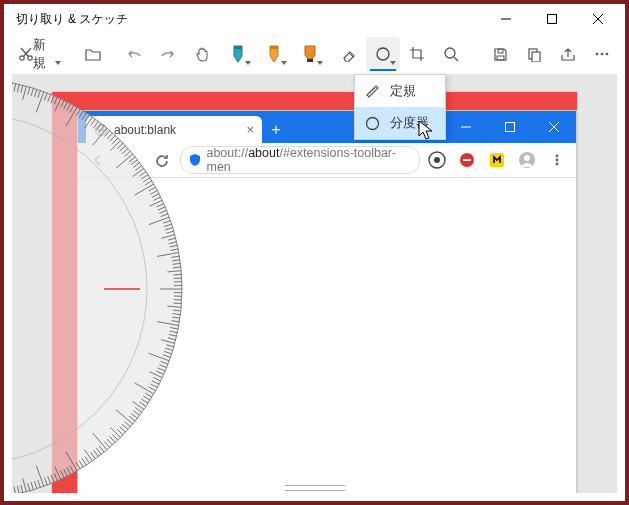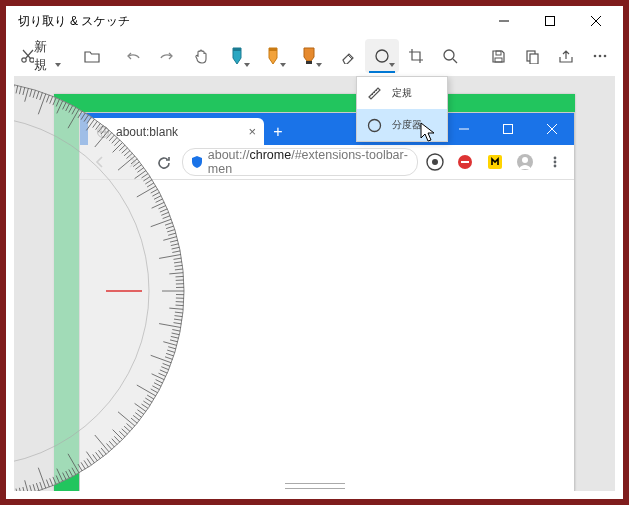--- a/index.html
+++ b/index.html
@@ -1,47 +1,47 @@
 <!DOCTYPE html>
 <html><head>
 <meta charset="utf-8">
 <style>
 html,body{margin:0;padding:0;font-family:"Yu Gothic UI","Segoe UI",Meiryo,sans-serif;font-size:12px;background:#fff;overflow:hidden}
-#viewport{position:relative;width:629px;height:505px;border:6px solid #7f1d1d;box-sizing:border-box;background:#fff}
+#viewport{position:relative;width:629px;height:505px;border:4px solid #7f1d1d;box-sizing:border-box;background:#fff}
 .titlebar{height:30px;display:flex;align-items:center;padding:0 4px 0 12px;box-sizing:border-box}
 .titlebar-title{font-size:12px;color:#000}
 .titlebar-spacer{flex:1}
 .winbtn{width:46px;height:30px;display:flex;align-items:center;justify-content:center;color:#000}
 .toolbar{height:40px;display:flex;align-items:center;padding:0 6px;box-sizing:border-box}
 .tbtn{min-width:34px;height:34px;display:flex;align-items:center;justify-content:center;border-radius:4px;position:relative}
 .tbtn.after::after{content:"";position:absolute;right:4px;bottom:6px;border-left:3px solid transparent;border-right:3px solid transparent;border-top:4px solid #666}
 .tbtn.text{padding:0 8px;}
 .tbtn-text{font-size:13px;color:#333}
 .sep{flex:1}
 .tbtn.active{background:#f0f0f0}
 .tbtn.active.bar::before{content:"";position:absolute;bottom:0;left:4px;right:4px;height:2px;background:#0078d4}
 .penrow{display:flex;gap:2px}
 .canvas-area{position:absolute;top:70px;left:8px;right:8px;bottom:8px;background:#e6e6e6;overflow:hidden}
-.page{position:absolute;top:18px;left:40px;right:40px;bottom:0;background:#22c55e;box-shadow:0 0 2px rgba(0,0,0,0.2)}
+.page{position:absolute;top:18px;left:40px;right:40px;bottom:0;background:#ef4444;box-shadow:0 0 2px rgba(0,0,0,0.2)}
 
 .chrome{position:absolute;top:18px;left:25px;right:0;height:430px;border:1px solid #c9c9c9;background:#fff}
 .chrome-tabs{height:32px;background:#1a73e8;display:flex;align-items:flex-end}
 .chrome-tab{background:#fff;height:27px;width:160px;margin-left:8px;border-top-left-radius:6px;border-top-right-radius:6px;display:flex;align-items:center;padding:0 8px;font-size:12px;color:#444;gap:6px}
 .chrome-tab .x{margin-left:auto;font-size:13px;color:#666}
 .chrome-newtab{width:28px;height:27px;display:flex;align-items:center;justify-content:center;color:#fff;font-size:16px}
 .chrome-winctl{margin-left:auto;display:flex}
 .chrome-winctl div{width:44px;height:32px;display:flex;align-items:center;justify-content:center;color:#fff}
 .chrome-addr{height:34px;display:flex;align-items:center;padding:0 6px;gap:4px;border-bottom:1px solid #e0e0e0}
 .addrbtn{width:28px;height:28px;display:flex;align-items:center;justify-content:center;color:#5f6368;border-radius:50%}
 .omnibox{flex:1;height:26px;border:1px solid #dcdcdc;border-radius:13px;display:flex;align-items:center;padding:0 8px;gap:6px;font-size:12.5px;color:#777}
 .omnibox .dark{color:#222}
 .ext{width:26px;height:26px;border-radius:50%;display:flex;align-items:center;justify-content:center}
 
 .dropdown{position:absolute;top:70px;left:350px;width:90px;background:#fff;border:1px solid #cfcfcf;box-shadow:2px 2px 6px rgba(0,0,0,0.15);z-index:30}
-.dd-item{height:32px;display:flex;align-items:center;padding:0 10px;gap:10px;font-size:10px;color:#333}
+.dd-item{height:32px;display:flex;align-items:center;padding:0 10px;gap:10px;font-size:13px;color:#333}
 .dd-item.sel{background:#cce8ff}
 
 .prot{position:absolute;top:0;left:0;width:420px;height:430px;pointer-events:none;z-index:20}
 
 .cursor{position:absolute;z-index:40;width:16px;height:22px}
 
 .resizer{position:absolute;bottom:2px;left:50%;transform:translateX(-50%);width:60px;height:4px;border-top:1px solid #aaa;border-bottom:1px solid #aaa}
 svg{display:block}
 </style>
 </head>
@@ -227,21 +227,21 @@
         <div class="addrbtn">
               <svg width="15" height="15">
                 <path d="M12 8a5 5 0 1 1-1.5-3.5" fill="none" stroke="#5f6368" stroke-width="1.6"></path>
                 <path d="M12 2v3h-3" fill="none" stroke="#5f6368" stroke-width="1.6"></path>
               </svg>
             </div>
         <div class="omnibox">
           <svg width="12" height="14">
                 <path d="M6 1l5 2v4c0 3-2 5-5 6-3-1-5-3-5-6V3z" fill="#1a73e8"></path>
               </svg>
-          <span><span>about://</span><span class="dark">chrome</span><span>/#extensions-toolbar-men</span></span>
+          <span><span>about://</span><span class="dark">about</span><span>/#extensions-toolbar-men</span></span>
         </div>
         <div class="ext">
               <svg width="18" height="18">
                 <circle cx="9" cy="9" r="8" fill="none" stroke="#444" stroke-width="1.4"></circle>
                 <circle cx="9" cy="9" r="3" fill="#444"></circle>
               </svg>
             </div>
         <div class="ext">
               <svg width="18" height="18">
                 <circle cx="9" cy="9" r="7" fill="#d33"></circle>

